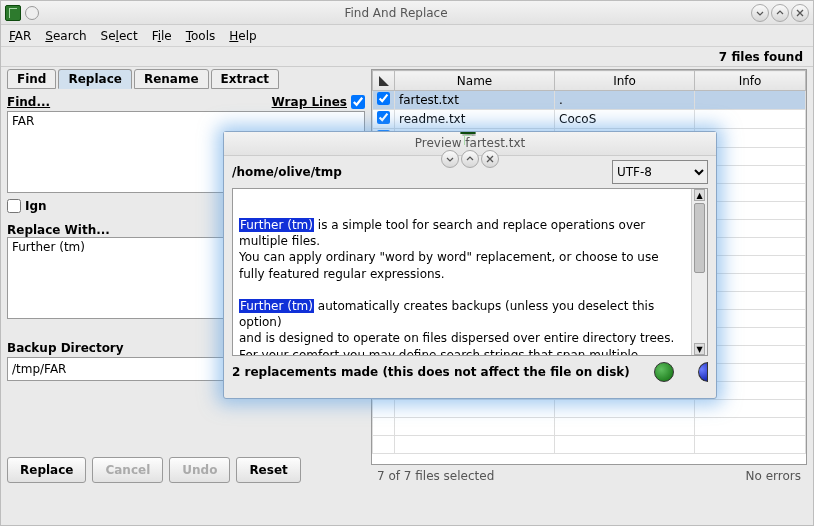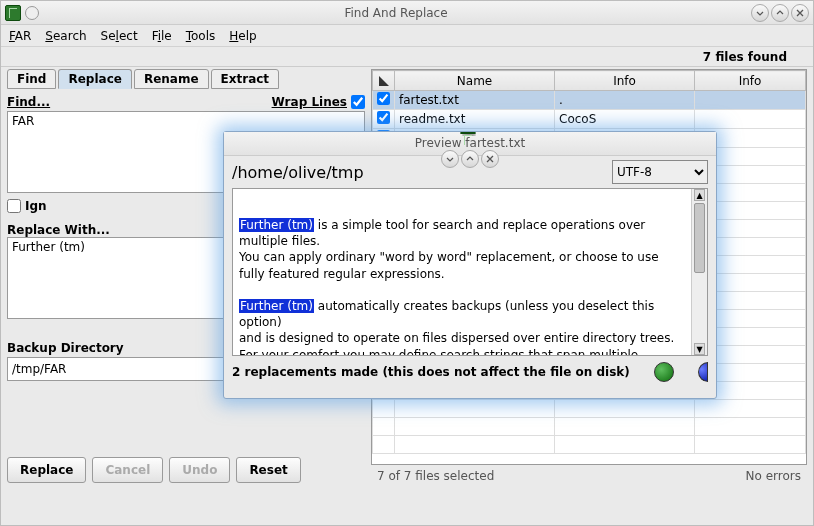--- a/index.html
+++ b/index.html
@@ -12,21 +12,21 @@
 .titlebar .app-icon::after { content: ""; position: absolute; left: 3px; top: 2px; width: 7px; height: 9px; border: 1px solid #a7d8a7; border-right: none; border-bottom: none; }
 .titlebar .sys-icon { width: 14px; height: 14px; border: 1px solid #999; border-radius: 50%; display: inline-block; margin-right: 2px; background: #eee; }
 .titlebar .title { flex: 1; text-align: center; font-size: 12px; color: #555; }
 .titlebar .win-btns { display: flex; gap: 2px; }
 .win-btn { width: 18px; height: 18px; border: 1px solid #aaa; border-radius: 50%; background: linear-gradient(#fafafa,#d7d7d7); display: flex; align-items: center; justify-content: center; font-size: 9px; color: #555; cursor: pointer; }
 
 .menubar { height: 22px; display: flex; align-items: center; padding: 0 8px; gap: 14px; font-size: 12px; border-bottom: 1px solid #d2d2d2; }
 .menubar span { cursor: pointer; }
 .menubar span u { text-decoration: underline; }
 
-.summary-bar { height: 20px; text-align: right; padding: 0 26px; font-size: 12px; font-weight: bold; line-height: 20px; border-bottom: 1px solid #ccc; }
+.summary-bar { height: 20px; text-align: right; padding: 0 10px; font-size: 12px; font-weight: bold; line-height: 20px; border-bottom: 1px solid #ccc; }
 
 .work { display: flex; height: 418px; }
 .left-pane { width: 370px; padding: 2px 6px 2px 6px; display: flex; flex-direction: column; }
 .right-pane { flex: 1; padding: 2px 6px 2px 0; display: flex; flex-direction: column; }
 
 
 .tabs { display: flex; gap: 2px; font-size: 12px; margin-bottom: 2px; }
 .tab { border: 1px solid #999; border-bottom: 1px solid #999; padding: 2px 9px; background: #eee; border-radius: 3px 3px 0 0; cursor: pointer; font-weight: bold; }
 .tab.active { background: #d1e0ee; border-bottom: 1px solid #d1e0ee; }
 
@@ -62,21 +62,21 @@
 td.chk { text-align: center; width: 22px; }
 td.chk input { width: 13px; height: 13px; }
 .right-status { display: flex; justify-content: space-between; padding: 4px 6px 0; font-size: 12px; color: #555; }
 
 
 .dialog { position: absolute; left: 223px; top: 131px; width: 494px; height: 268px;
   background: #eaeaea; border: 1px solid #8aa7c7; border-radius: 3px;
   box-shadow: 0 0 18px 6px rgba(90,160,230,.55); }
 .dialog .titlebar { height: 24px; flex-direction: column; }
 .dialog .pathbar { display: flex; align-items: center; padding: 4px 8px; gap: 6px; }
-.dialog .pathbar .path { flex: 1; font-size: 16px; font-weight: normal; }
+.dialog .pathbar .path { flex: 1; font-size: 12px; font-weight: bold; }
 .dialog .pathbar select { height: 24px; font-size: 12px; width: 96px; border: 1px solid #888; background: #eee; }
 .dialog .preview-body { margin: 0 8px; height: 168px; border: 1px solid #9a9a9a; background: #fff; display: flex; }
 .dialog .preview-text { flex: 1; padding: 4px 6px; font-size: 12px; line-height: 1.35; overflow: hidden; margin-top: 24px; }
 .dialog .preview-text .mark { background: #1030d8; color: #fff; padding: 0 1px; }
 .dialog .vscroll { width: 16px; background: #eee; border-left: 1px solid #ccc; position: relative; }
 .dialog .vscroll .thumb { position: absolute; left: 2px; right: 2px; top: 14px; height: 70px; background: #c7c7c7; border: 1px solid #9a9a9a; border-radius: 2px; }
 .dialog .vscroll .arrow { position: absolute; left: 2px; right: 2px; height: 12px; background: #ddd; border: 1px solid #aaa; display:flex; align-items:center; justify-content:center; font-size:8px; }
 .dialog .vscroll .arrow.up { top: 0; }
 .dialog .vscroll .arrow.down { bottom: 0; }
 .dialog .status { display: flex; align-items: center; padding: 6px 8px 0; gap: 24px; }

